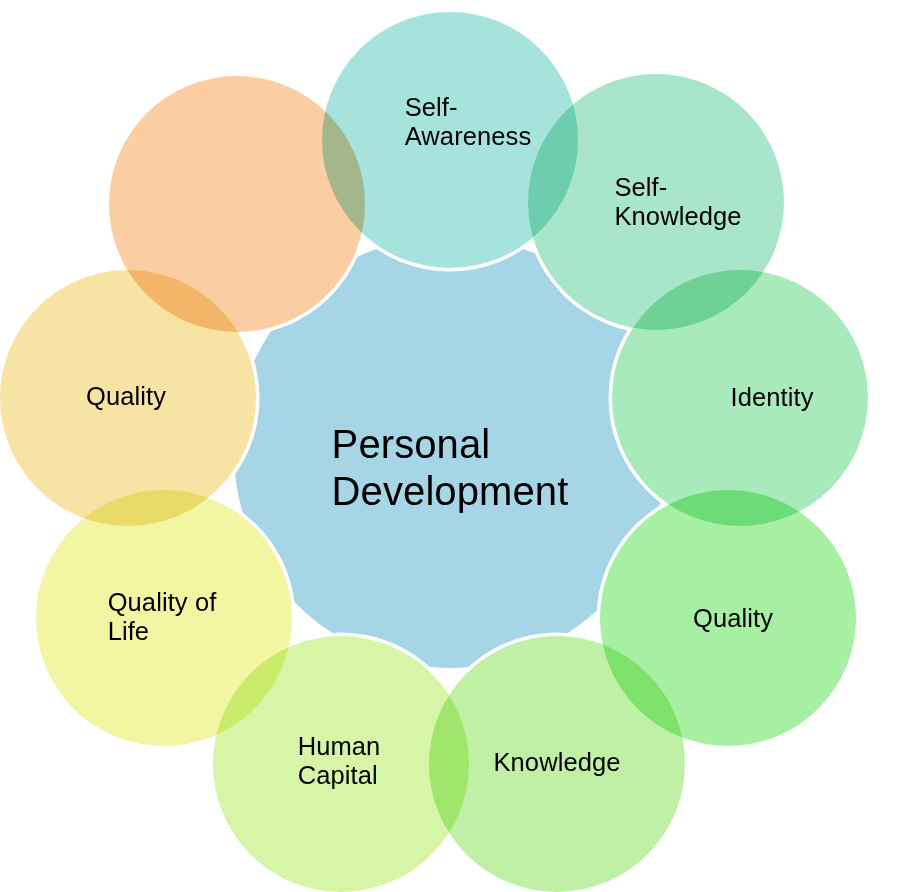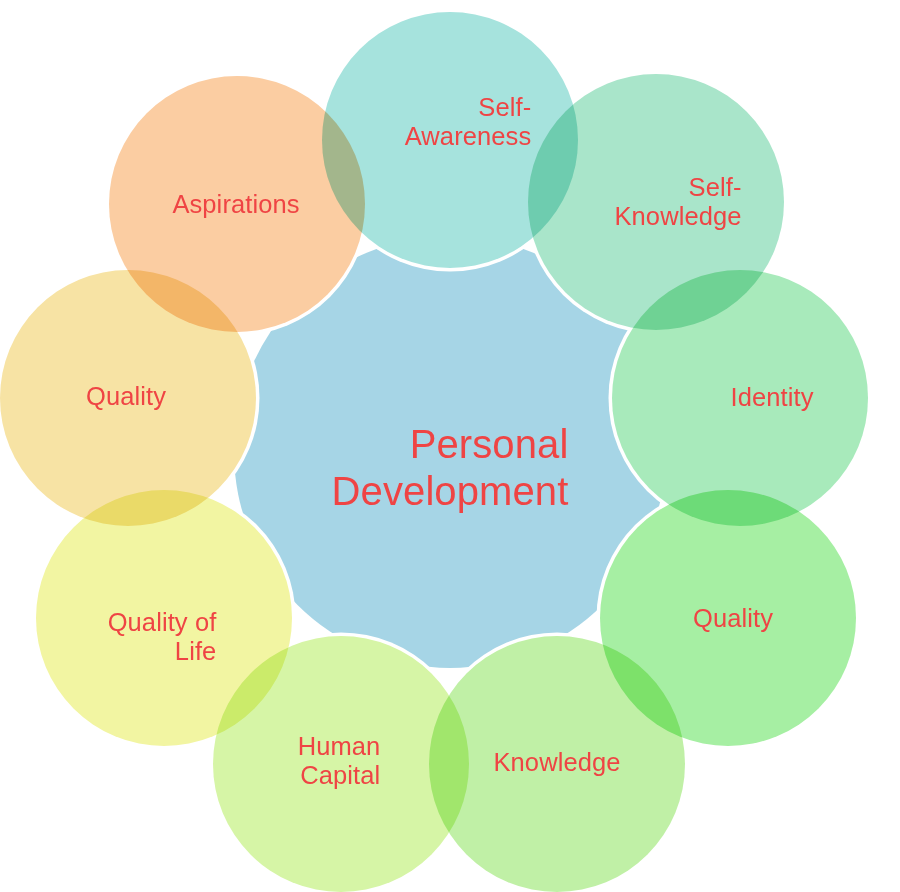--- a/index.html
+++ b/index.html
@@ -32,22 +32,22 @@
   .labels-layer {
     position: absolute;
     left: 0;
     top: 0;
     width: 900px;
     height: 892px;
     pointer-events: none;
   }
   .node-label {
     position: absolute;
-    text-align: right;
-    color: #ef4444;
+    text-align: left;
+    color: #000000;
     line-height: 1.14;
     transform: translate(-50%, -50%);
     white-space: pre-line;
     letter-spacing: 0.1px;
   }
   .satellite-label {
     font-size: 25.5px;
     font-weight: 400;
   }
   .center-label {
@@ -94,19 +94,18 @@
 Development</div>
   <div class="node-label satellite-label" style="left: 468px; top: 122px;">Self-
 Awareness</div>
       <div class="node-label satellite-label" style="left: 678px; top: 202px;">Self-
 Knowledge</div>
       <div class="node-label satellite-label" style="left: 772px; top: 398px;">Identity</div>
       <div class="node-label satellite-label" style="left: 733px; top: 619px;">Quality</div>
       <div class="node-label satellite-label" style="left: 557px; top: 763px;">Knowledge</div>
       <div class="node-label satellite-label" style="left: 339px; top: 761px;">Human
 Capital</div>
-      <div class="node-label satellite-label" style="left: 162px; top: 617px; margin-top: 20px;">Quality of
+      <div class="node-label satellite-label" style="left: 162px; top: 617px;">Quality of
 Life</div>
       <div class="node-label satellite-label" style="left: 126px; top: 397px;">Quality</div>
-      <div class="node-label satellite-label" style="left: 236px; top: 205px;">Aspirations</div>
     </div>
 
 </div>
 
 </body></html>

